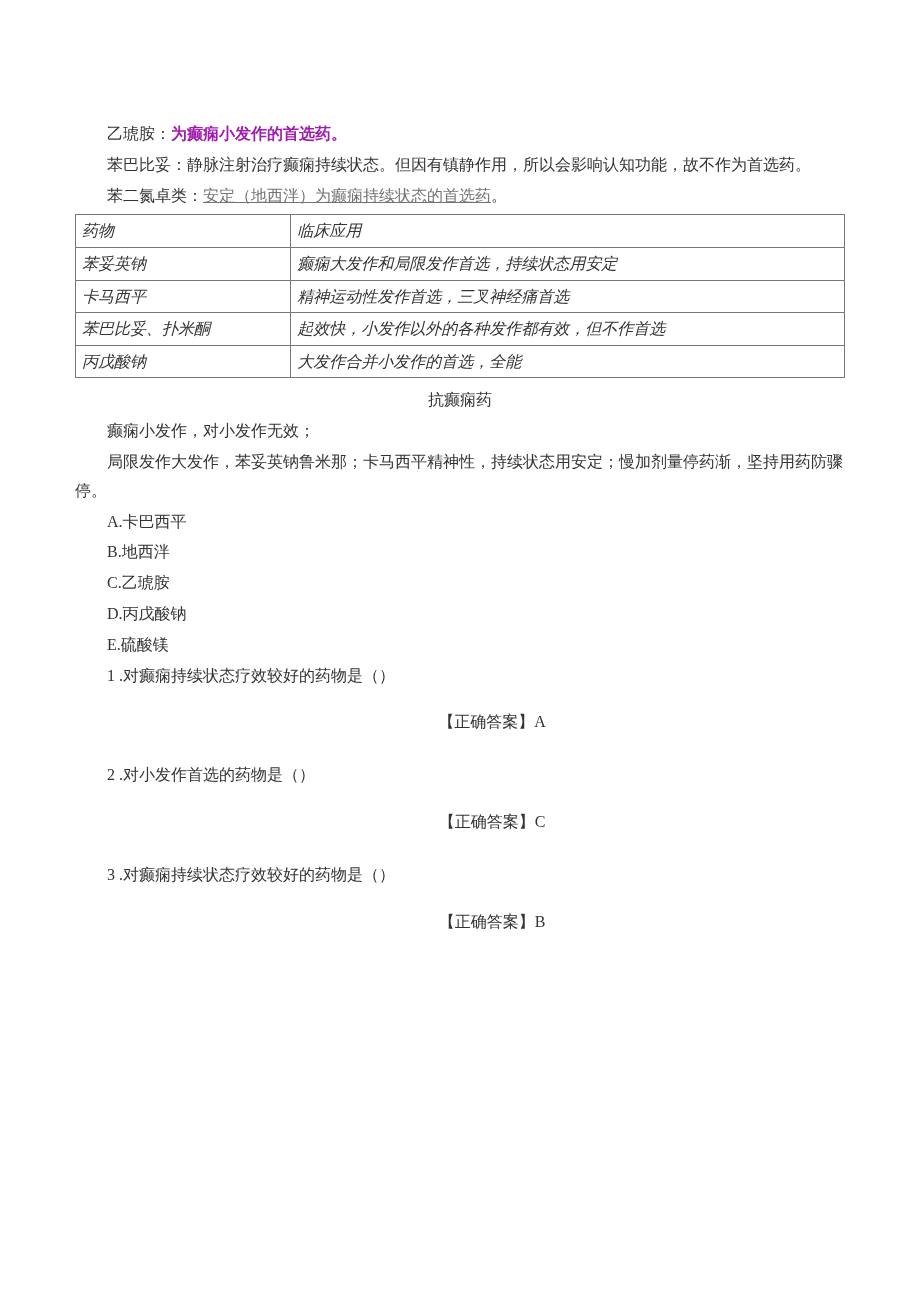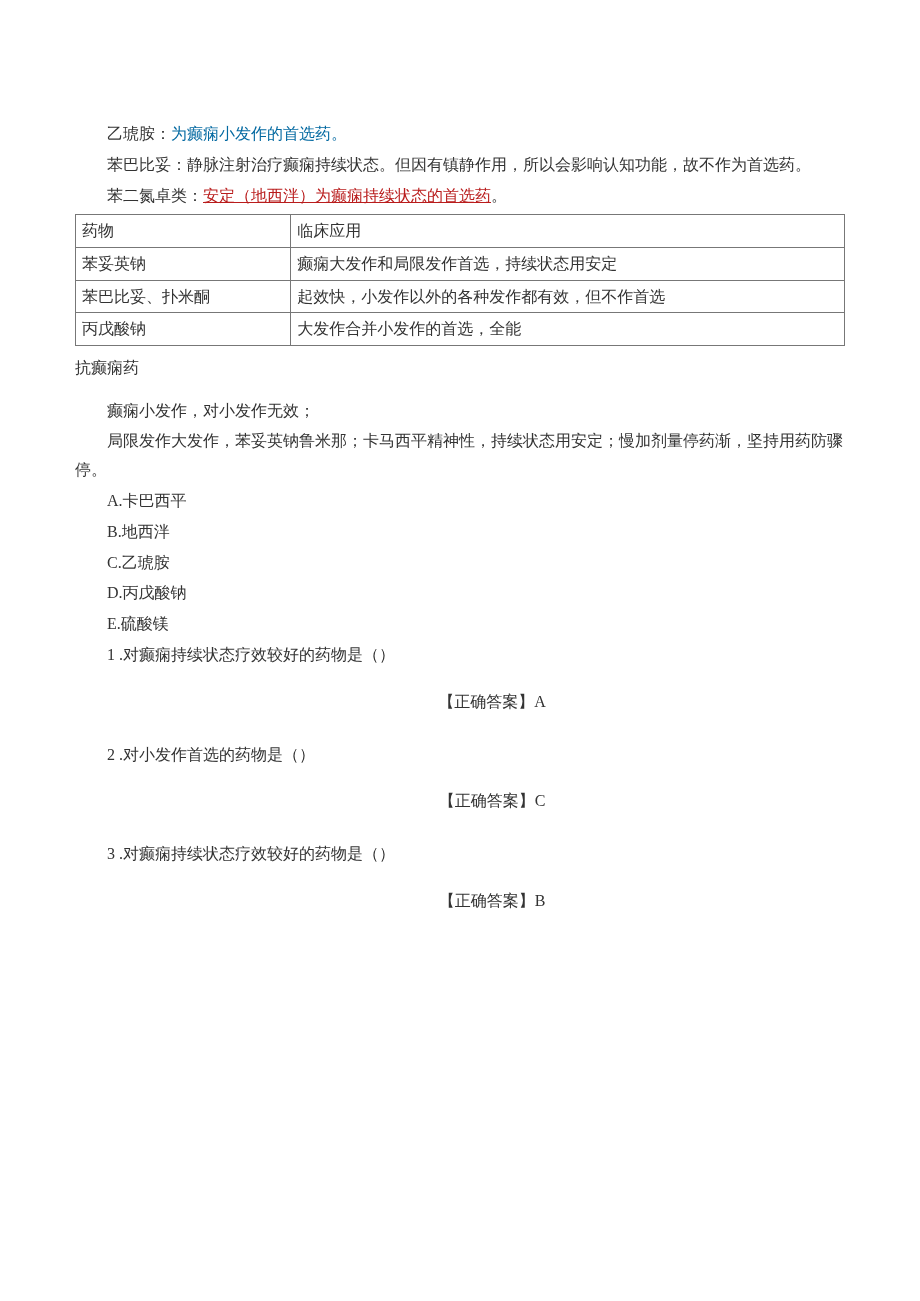--- a/index.html
+++ b/index.html
@@ -7,37 +7,38 @@
       font-family: "SimSun", "宋体", serif;
       font-size: 16px;
       line-height: 1.8;
       color: #333;
       background: #fff;
       padding: 120px 75px 60px 75px;
       width: 920px;
     }
     .para { text-indent: 2em; margin-bottom: 2px; }
     .para-no-indent { margin-bottom: 2px; }
-    .red { color: #0369a1; }
-    .red-underline { color: #b91c1c; text-decoration: underline; }
+    .red { color: #a21caf; font-weight: bold; }
+    .red-underline { color: #737373; text-decoration: underline; }
     table {
       border-collapse: collapse;
       width: 100%;
       margin: 4px 0 8px 0;
       font-size: 16px;
+      font-style: italic;
     }
     td {
       border: 1px solid #777;
       padding: 3px 6px;
       vertical-align: top;
       line-height: 1.6;
     }
     .col-drug { width: 28%; }
     .col-app { width: 72%; }
-    .section-title { margin-top: 4px; margin-bottom: 14px; }
+    .section-title { margin-top: 4px; margin-bottom: 2px; text-align: center; }
     .options { text-indent: 2em; }
     .option-line { margin-bottom: 2px; }
     .question-line { text-indent: 2em; margin-bottom: 18px; }
     .answer-line { text-indent: 4em; margin-bottom: 24px; text-align: center; }
   </style>
 </head>
 <body>
 
 <div class="para">
   <span>乙琥胺：</span><span class="red">为癫痫小发作的首选药。</span>
@@ -49,20 +50,24 @@
 
 <table>
   <tbody>
       <tr>
     <td class="col-drug">药物</td>
     <td class="col-app">临床应用</td>
   </tr>
   <tr>
     <td>苯妥英钠</td>
     <td>癫痫大发作和局限发作首选，持续状态用安定</td>
+  </tr>
+  <tr>
+    <td>卡马西平</td>
+    <td>精神运动性发作首选，三叉神经痛首选</td>
   </tr>
   <tr>
     <td>苯巴比妥、扑米酮</td>
     <td>起效快，小发作以外的各种发作都有效，但不作首选</td>
   </tr>
   <tr>
     <td>丙戊酸钠</td>
     <td>大发作合并小发作的首选，全能</td>
   </tr>
 </tbody>

